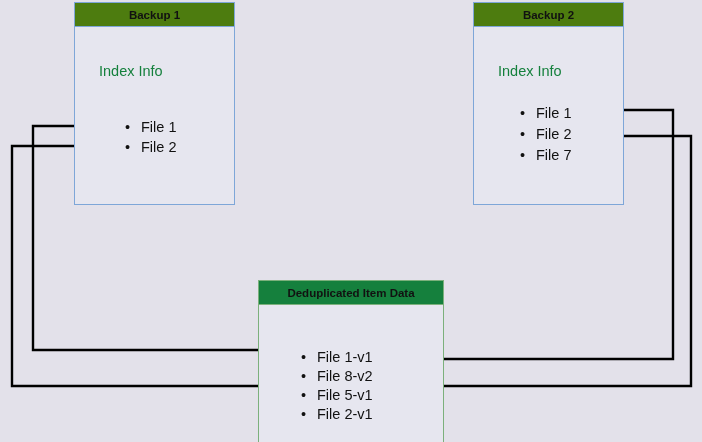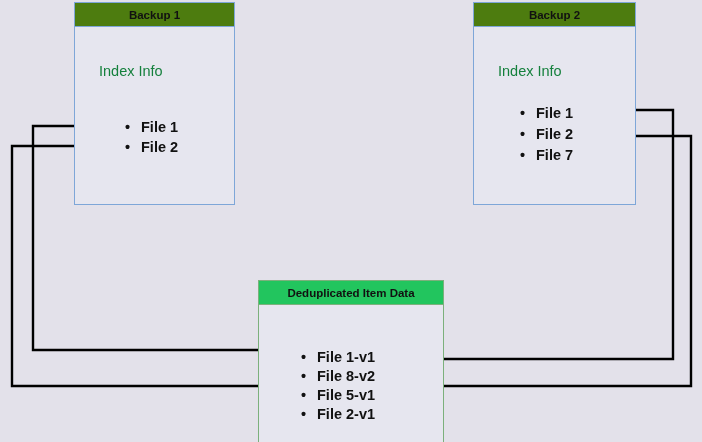--- a/index.html
+++ b/index.html
@@ -35,39 +35,38 @@
     line-height: 24px;
     text-align: center;
     font-size: 11.5px;
     font-weight: bold;
     color: #111;
     background: #4d7c0f;
     border-bottom: 1.5px solid #7ea6d8;
     box-sizing: border-box;
   }
   .box.green .box-header {
-    background: #22c55e;
+    background: #15803d;
     border-bottom-color: #7cb07c;
   }
   .box-body {
     position: relative;
     height: calc(100% - 24px);
   }
   .index-label {
     position: absolute;
     font-size: 14.5px;
     color: #15803d;
     white-space: nowrap;
   }
   .file-list {
     position: absolute;
     list-style: none;
     margin: 0;
     padding: 0;
-    font-weight: bold;
   }
   .file-list li {
     font-size: 14.5px;
     color: #111;
     white-space: nowrap;
     position: relative;
     padding-left: 18px;
   }
   .file-list li::before {
     content: "\2022";
@@ -75,21 +74,21 @@
     left: 2px;
     top: 0;
     font-size: 14.5px;
   }
   
   #backup1 { left: 74px; top: 2px; width: 161px; height: 203px; }
   #backup1 .index-label { left: 24px; top: 36px; }
   #backup1 .file-list { left: 48px; top: 90px; }
   #backup1 .file-list li { line-height: 20px; }
   
-  #backup2 { left: 473px; top: 2px; width: 163px; height: 203px; }
+  #backup2 { left: 473px; top: 2px; width: 151px; height: 203px; }
   #backup2 .index-label { left: 24px; top: 36px; }
   #backup2 .file-list { left: 44px; top: 76px; }
   #backup2 .file-list li { line-height: 21px; }
   
   #dedup { left: 258px; top: 280px; width: 186px; height: 164px; }
   #dedup .file-list { left: 40px; top: 32px; margin-top: 11px; }
   #dedup .file-list li { line-height: 19px; }
 </style>
 </head>
 <body>

